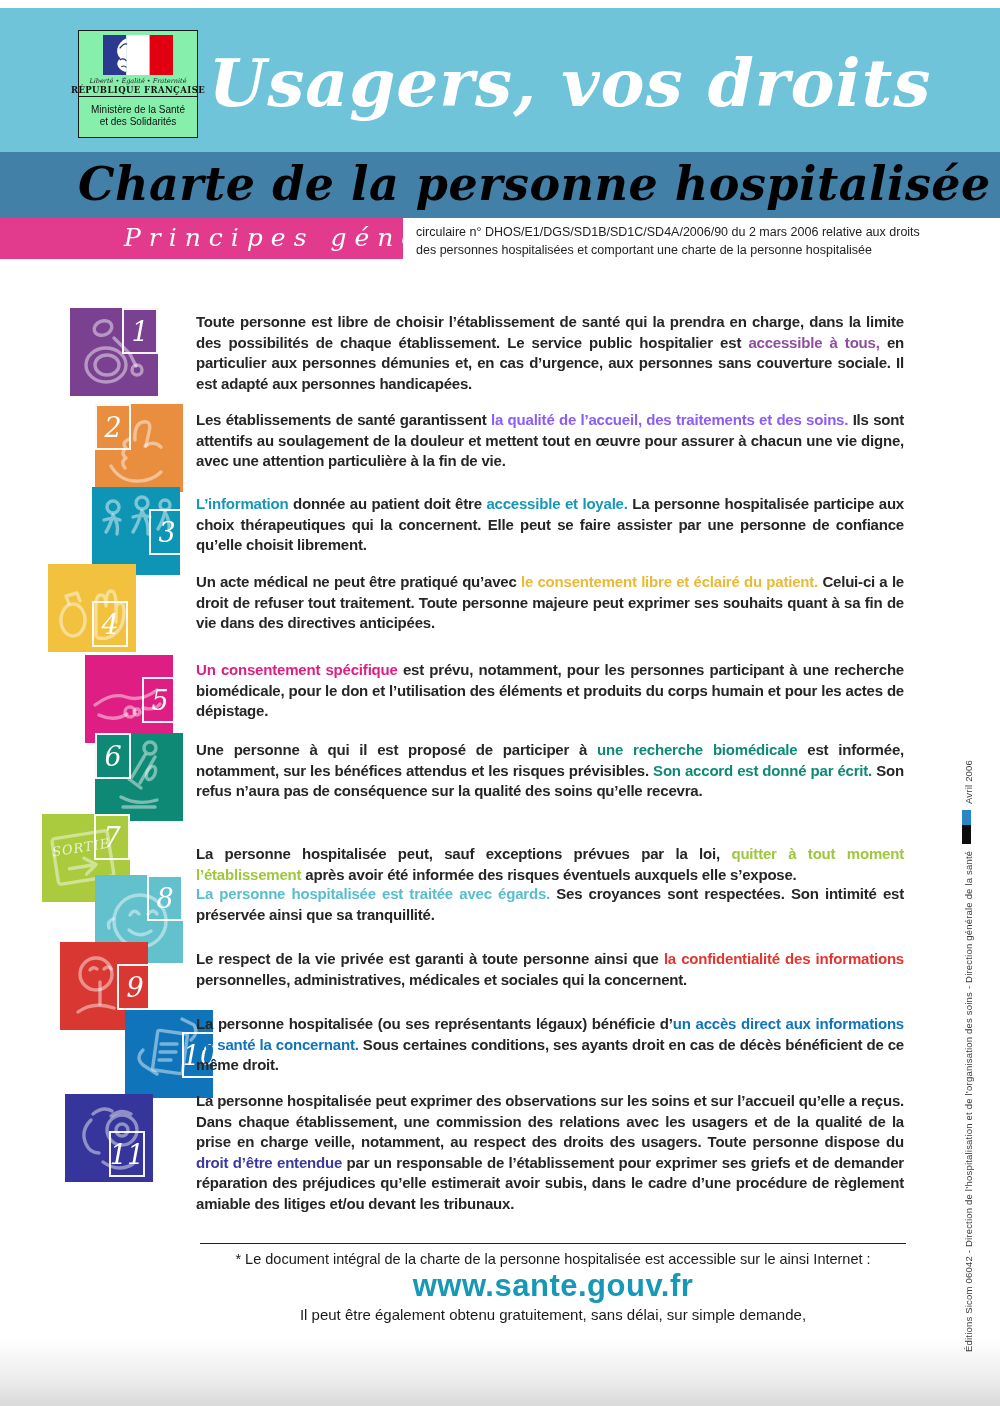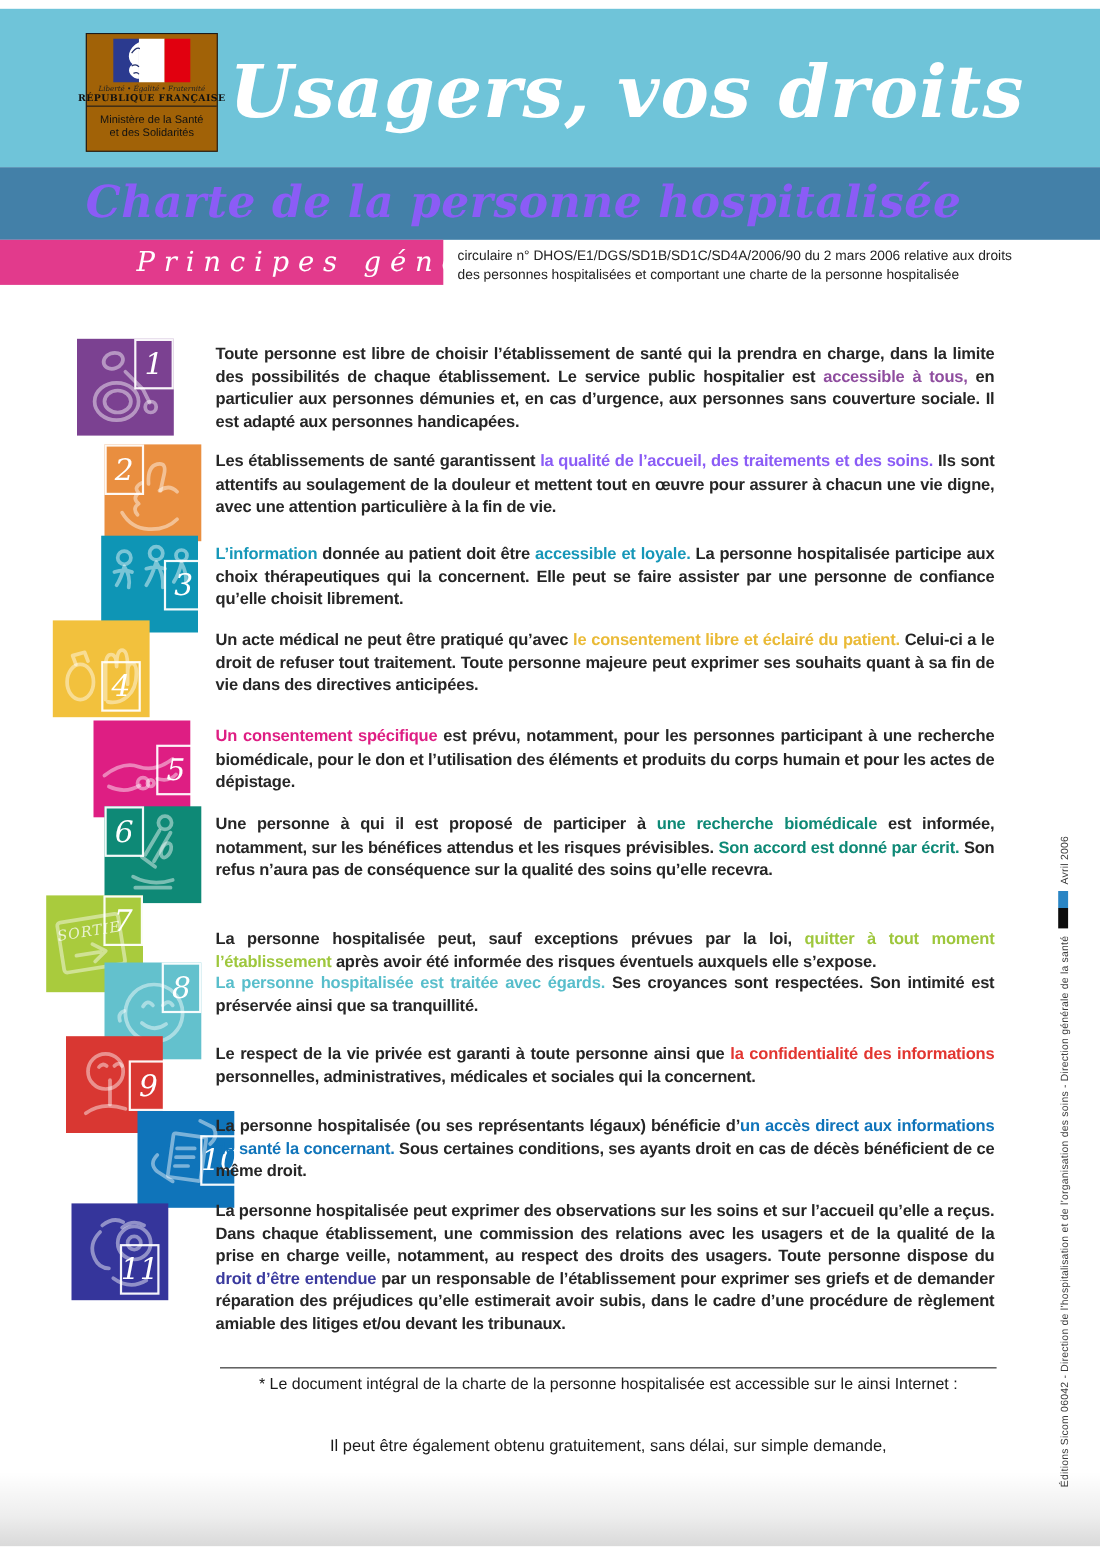--- a/index.html
+++ b/index.html
@@ -9,30 +9,30 @@
   
   .band-top{position:absolute;left:0;top:8px;width:1000px;height:144px;}
   .band-mid{position:absolute;left:0;top:152px;width:1000px;height:66px;}
   .band-pink{position:absolute;left:0;top:218px;width:403px;height:41px;}
 
   .poster-title{position:absolute;left:200px;top:44px;width:740px;text-align:center;
         font-family:"DejaVu Serif",serif;font-style:italic;font-weight:bold;
         font-size:66px;color:#ffffff;letter-spacing:1px;}
   .charter-subtitle{position:absolute;left:78px;top:153px;
         font-family:"DejaVu Serif",serif;font-style:italic;font-weight:bold;
-        font-size:40px;color:#8b5cf6;letter-spacing:0.5px;line-height:62px;white-space:nowrap;}
+        font-size:46px;color:#000000;letter-spacing:0.5px;line-height:62px;white-space:nowrap;}
   .principles{position:absolute;left:80px;top:223px;
         font-family:"DejaVu Serif",serif;font-style:italic;
         font-size:25px;color:#ffffff;letter-spacing:8px;white-space:nowrap;margin-left:44px;}
   .principles sup{font-size:14px;letter-spacing:0;}
   .circular{position:absolute;left:416px;top:224px;width:505px;
         font-size:12.5px;line-height:1.42;color:#222222;}
 
   
-  .logo{position:absolute;left:78px;top:30px;width:120px;height:108px;background:#a16207;
+  .logo{position:absolute;left:78px;top:30px;width:120px;height:108px;background:#86efac;
         border:1.5px solid #1a1a1a;box-sizing:border-box;}
   .logo-upper{height:66px;border-bottom:1.5px solid #1a1a1a;box-sizing:border-box;
         display:flex;flex-direction:column;align-items:center;padding-top:4px;}
   .logo-motto{font-family:"DejaVu Serif",serif;font-style:italic;font-size:6.5px;color:#222;
         margin-top:2px;white-space:nowrap;}
   .logo-republic{font-family:"DejaVu Serif",serif;font-weight:bold;font-size:8.5px;color:#111;
         letter-spacing:0.4px;white-space:nowrap;}
   .logo-lower{height:38px;display:flex;align-items:center;justify-content:center;text-align:center;
         font-size:10px;line-height:1.25;color:#111;}
 
@@ -268,20 +268,21 @@
             </g>
           </svg>
           <div class="numbox br">11</div>
         </div>
         <p class="para" style="top: 5px;"><span>La personne hospitalisée peut exprimer des observations sur les soins et sur l’accueil qu’elle a reçus. Dans chaque établissement, une commission des relations avec les usagers et de la qualité de la prise en charge veille, notamment, au respect des droits des usagers. Toute personne dispose du </span><span style="color: rgb(58, 58, 158);">droit d’être entendue</span><span> par un responsable de l’établissement pour exprimer ses griefs et de demander réparation des préjudices qu’elle estimerait avoir subis, dans le cadre d’une procédure de règlement amiable des litiges et/ou devant les tribunaux.</span></p>
       </div>
     </div>
 
   <div class="foot-rule"></div>
   <div class="foot-note">* Le document intégral de la charte de la personne hospitalisée est accessible sur le ainsi Internet :</div>
+  <div class="foot-url" style="color: rgb(23, 152, 181);">www.sante.gouv.fr</div>
   <div class="foot-l2">Il peut être également obtenu gratuitement, sans délai, sur simple demande,</div>
 
   <div class="credit">
     <span>Éditions Sicom 06042 - Direction de l’hospitalisation et de l’organisation des soins - Direction générale de la santé</span>
     <span class="badge"></span>
     <span>Avril 2006</span>
   </div>
 
   <div class="bottom-shade"></div>
 </div>

